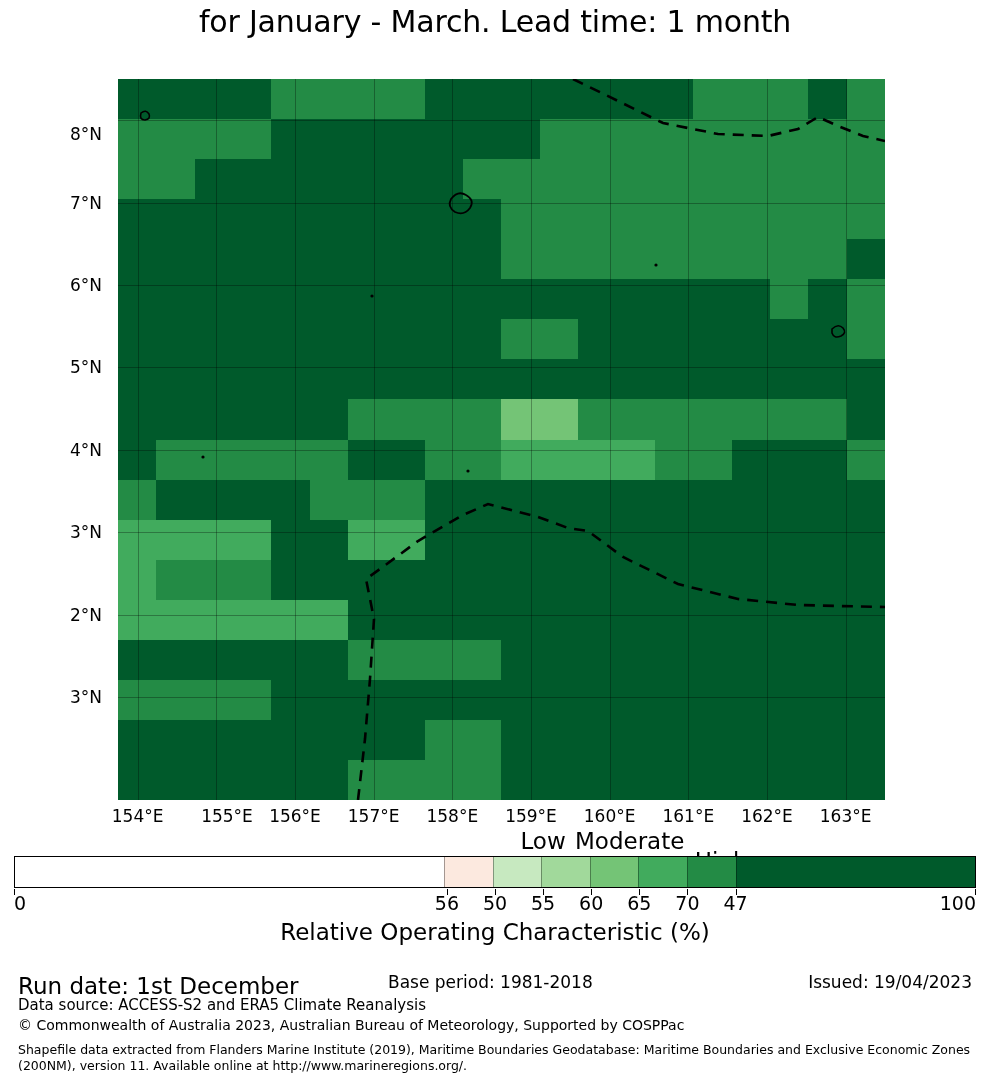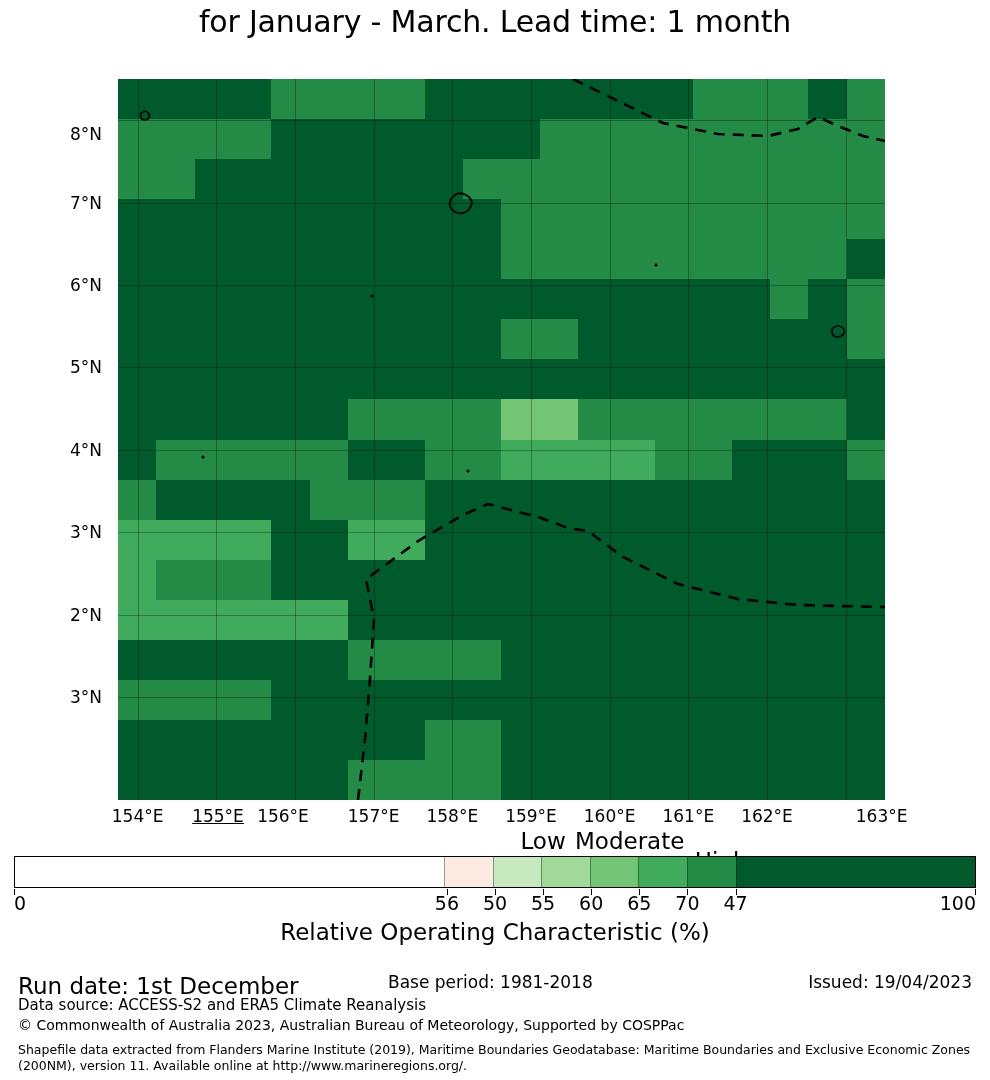--- a/index.html
+++ b/index.html
@@ -565,29 +565,29 @@
     <div class="y-tick-label" style="top: 535.6px;">2°N</div>
     <div class="y-tick-label" style="top: 453.2px;">3°N</div>
     <div class="y-tick-label" style="top: 370.8px;">4°N</div>
     <div class="y-tick-label" style="top: 288.4px;">5°N</div>
     <div class="y-tick-label" style="top: 206px;">6°N</div>
     <div class="y-tick-label" style="top: 123.6px;">7°N</div>
     <div class="y-tick-label" style="top: 55px;">8°N</div>
   </div>
 <div id="x-axis-labels">
     <div class="x-tick-label" style="left: 19.6667px;">154°E</div>
-    <div class="x-tick-label" style="left: 100px; text-decoration: underline;">155°E</div>
-    <div class="x-tick-label" style="left: 165px;">156°E</div>
+    <div class="x-tick-label" style="left: 109px;">155°E</div>
+    <div class="x-tick-label" style="left: 177px;">156°E</div>
     <div class="x-tick-label" style="left: 255.667px;">157°E</div>
     <div class="x-tick-label" style="left: 334.333px;">158°E</div>
     <div class="x-tick-label" style="left: 413px;">159°E</div>
     <div class="x-tick-label" style="left: 491.667px;">160°E</div>
     <div class="x-tick-label" style="left: 570.333px;">161°E</div>
     <div class="x-tick-label" style="left: 649px;">162°E</div>
-    <div class="x-tick-label" style="left: 727.667px; margin-left: 36px;">163°E</div>
+    <div class="x-tick-label" style="left: 727.667px;">163°E</div>
   </div>
 
 <div id="cbar-category-labels">
     <div class="cbar-cat" style="left: 543.1px;">Low</div>
     <div class="cbar-cat" style="left: 629.68px;">Moderate</div>
     <div class="cbar-cat" style="left: 721.07px; margin-top: 20px;">High</div>
   </div>
 <div id="colorbar-wrap">
     <div class="cbar-seg" style="width: 45%; background: rgb(255, 255, 255);"></div>
     <div class="cbar-seg" style="width: 5%; background: rgb(252, 233, 223); border-left: 1px solid rgba(0, 0, 0, 0.35);"></div>

